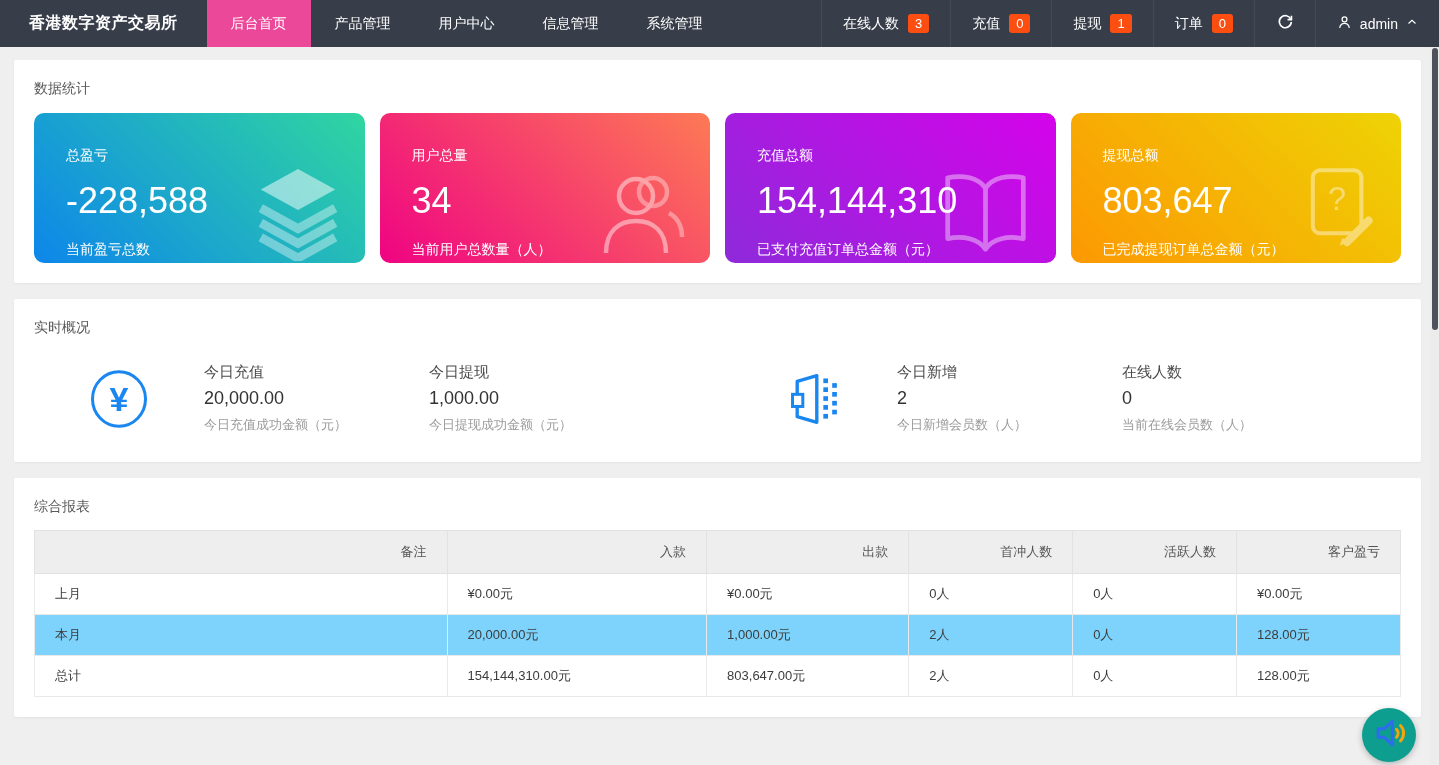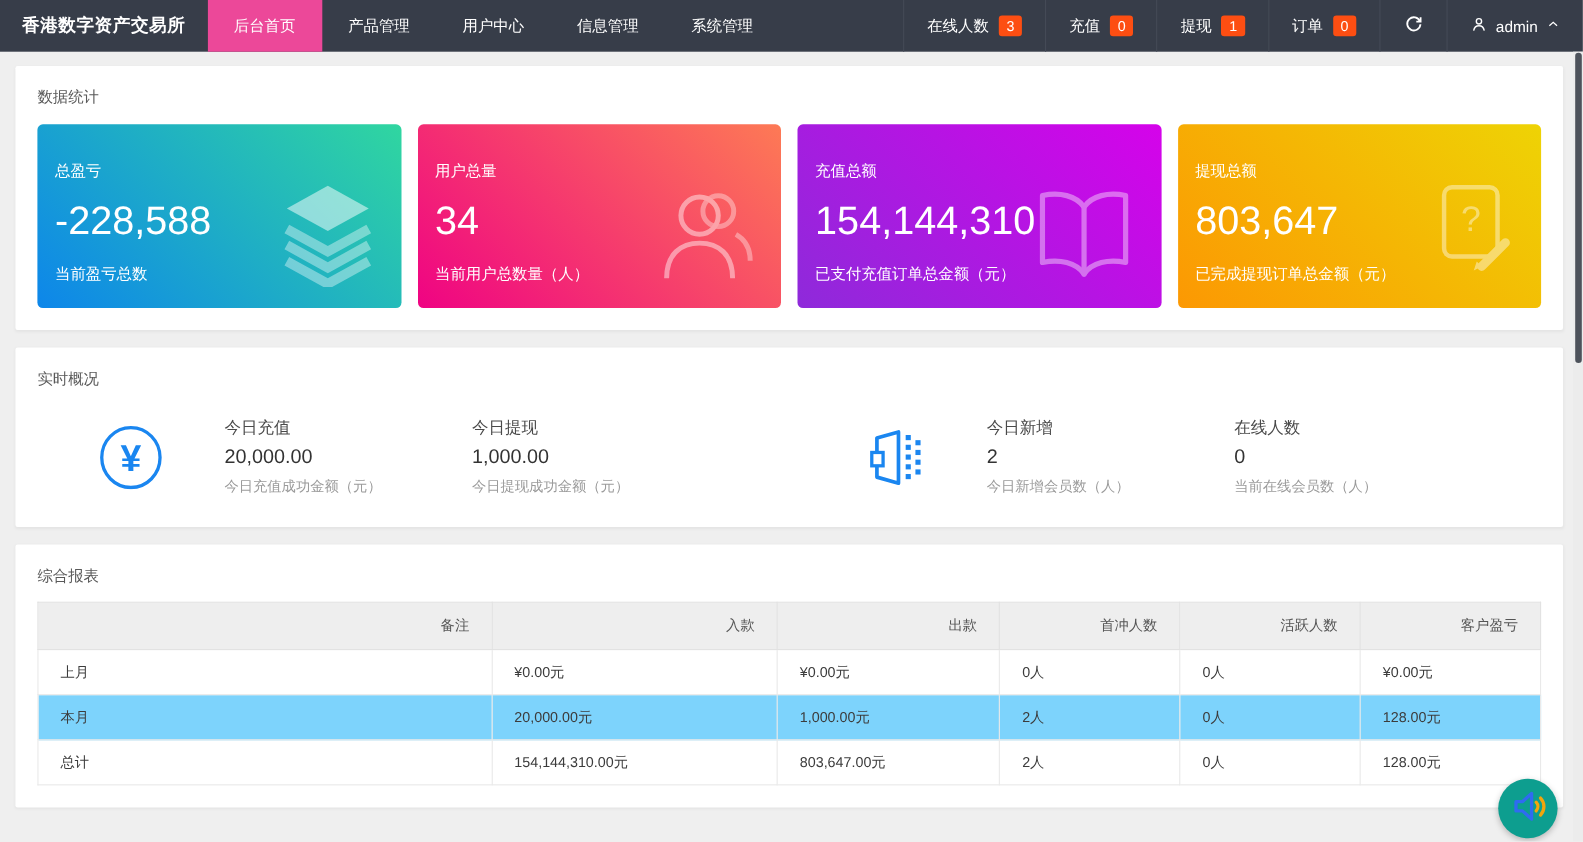--- a/index.html
+++ b/index.html
@@ -1,38 +1,38 @@
 <!DOCTYPE html>
 <html><head>
 <meta charset="utf-8">
 <style>
   * { margin:0; padding:0; box-sizing:border-box; }
   html,body { background:#efefef; font-family:"Liberation Sans","DejaVu Sans",sans-serif; }
   body { width:1439px; height:765px; position:relative; overflow:hidden; }
 
   
   .navbar { height:47px; background:#373d49; display:flex; align-items:stretch; color:#fff; font-size:14px; position:relative; z-index:5; }
-  .brand { display:flex; align-items:center; padding:0 20px; font-size:16px; font-weight:bold; letter-spacing:.5px; white-space:nowrap; }
+  .brand { display:flex; align-items:center; padding:0 29px; font-size:16px; font-weight:bold; letter-spacing:.5px; white-space:nowrap; }
   .nav-tabs { display:flex; align-items:stretch; }
   .nav-tab { display:flex; align-items:center; padding:0 24px; cursor:pointer; white-space:nowrap; }
   .nav-tab.active { background:#ec4899; }
   .nav-right { margin-left:auto; display:flex; align-items:stretch; }
   .status-item { display:flex; align-items:center; gap:9px; padding:0 21px; border-left:1px solid #444a56; cursor:pointer; white-space:nowrap; }
   .badge { background:#fd4e12; border-radius:3px; padding:1px 7px; font-size:13px; line-height:17px; }
   .icon-btn { display:flex; align-items:center; padding:0 21px; border-left:1px solid #444a56; cursor:pointer; }
   .user-menu { display:flex; align-items:center; gap:7px; padding:0 20px; border-left:1px solid #444a56; cursor:pointer; }
 
   
   .page { padding:13px 18px 0 14px; }
   .panel { background:#fff; border-radius:2px; box-shadow:0 1px 3px rgba(0,0,0,.05); padding:20px; margin-bottom:16px; }
   .panel-title { font-size:14px; color:#595959; }
 
   
   .cards { display:flex; gap:15px; margin-top:15px; }
-  .stat-card { flex:1; height:167px; border-radius:5px; color:#fff; padding:20px 16px; position:relative; overflow:hidden; }
+  .stat-card { flex:1; height:150px; border-radius:10px; color:#fff; padding:20px 32px; position:relative; overflow:hidden; }
   .card-label { font-size:14px; margin-top:14px; position:relative; z-index:1; }
   .card-value { font-size:36px; line-height:46px; margin-top:13px; font-weight:400; position:relative; z-index:1; }
   .card-desc { font-size:14px; margin-top:17px; position:relative; z-index:1; }
   .card-icon { position:absolute; right:18px; top:50px; z-index:0; }
   .g1 { background:linear-gradient(45deg,#0d86ea,#30d6a0); }
   .g2 { background:linear-gradient(45deg,#ef0383,#fd7a55); }
   .g3 { background:linear-gradient(45deg,#8e2ada,#d503ea); }
   .g4 { background:linear-gradient(45deg,#fc9803,#eed305); }
 
   

